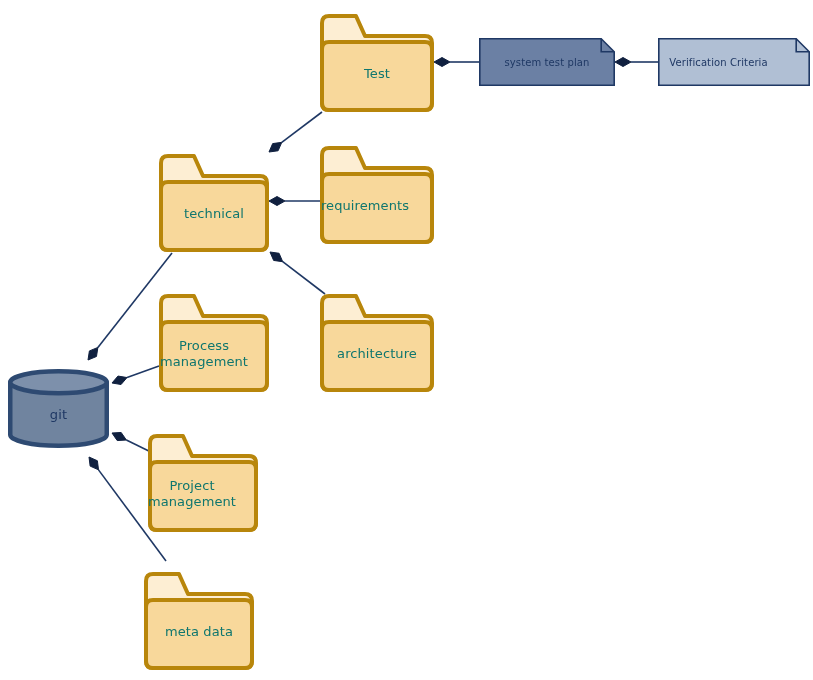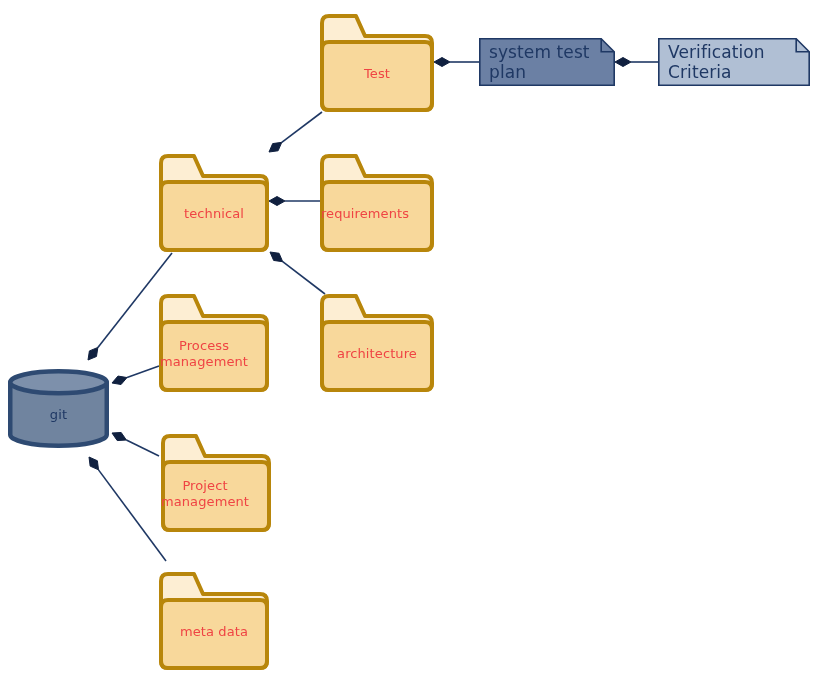--- a/index.html
+++ b/index.html
@@ -46,21 +46,21 @@
     left: 0;
     right: 0;
     top: 22px;
     bottom: 0;
     display: flex;
     align-items: center;
     justify-content: center;
     text-align: center;
     font-size: 13px;
     line-height: 1.25;
-    color: #ef4444;
+    color: #0f766e;
     letter-spacing: 0.1px;
     padding: 0 6px;
     box-sizing: border-box;
     white-space: pre-line;
   }
   
   .note .nbody {
     position: absolute;
     left: 0;
     top: 0;
@@ -69,21 +69,21 @@
   }
   .note .nlabel {
     position: absolute;
     left: 0;
     right: 0;
     top: 0;
     bottom: 0;
     display: flex;
     align-items: center;
     justify-content: center;
-    font-size: 17px;
+    font-size: 10px;
     color: #1f3864;
     letter-spacing: 0.1px;
     padding: 0 10px;
     box-sizing: border-box;
   }
   
   .db .dbody {
     position: absolute;
     left: 0;
     top: 0;
@@ -154,21 +154,21 @@
           </svg></div>
         <div class="flabel">Test</div>
       </div>
       <div class="node folder" style="left: 159px; top: 154px; width: 110px; height: 98px;">
         <div class="fbody"><svg width="110" height="98" viewBox="0 0 110 98">
             <path d="M 9 2 L 35 2 L 44 22 L 101 22 Q 108 22 108 29 L 108 89 Q 108 96 101 96 L 9 96 Q 2 96 2 89 L 2 9 Q 2 2 9 2 Z" fill="#fdeed3" stroke="#b8860b" stroke-width="4" stroke-linejoin="round"></path>
             <path d="M 9 28 L 101 28 Q 108 28 108 35 L 108 89 Q 108 96 101 96 L 9 96 Q 2 96 2 89 L 2 35 Q 2 28 9 28 Z" fill="#f8d89b" stroke="#b8860b" stroke-width="4" stroke-linejoin="round"></path>
           </svg></div>
         <div class="flabel">technical</div>
       </div>
-      <div class="node folder" style="left: 320px; top: 154px; width: 90px; height: 98px;">
+      <div class="node folder" style="left: 320px; top: 146px; width: 90px; height: 98px;">
         <div class="fbody"><svg width="114" height="98" viewBox="0 0 114 98">
             <path d="M 9 2 L 36 2 L 45 22 L 105 22 Q 112 22 112 29 L 112 89 Q 112 96 105 96 L 9 96 Q 2 96 2 89 L 2 9 Q 2 2 9 2 Z" fill="#fdeed3" stroke="#b8860b" stroke-width="4" stroke-linejoin="round"></path>
             <path d="M 9 28 L 105 28 Q 112 28 112 35 L 112 89 Q 112 96 105 96 L 9 96 Q 2 96 2 89 L 2 35 Q 2 28 9 28 Z" fill="#f8d89b" stroke="#b8860b" stroke-width="4" stroke-linejoin="round"></path>
           </svg></div>
         <div class="flabel">requirements</div>
       </div>
       <div class="node folder" style="left: 159px; top: 294px; width: 90px; height: 98px;">
         <div class="fbody"><svg width="110" height="98" viewBox="0 0 110 98">
             <path d="M 9 2 L 35 2 L 44 22 L 101 22 Q 108 22 108 29 L 108 89 Q 108 96 101 96 L 9 96 Q 2 96 2 89 L 2 9 Q 2 2 9 2 Z" fill="#fdeed3" stroke="#b8860b" stroke-width="4" stroke-linejoin="round"></path>
             <path d="M 9 28 L 101 28 Q 108 28 108 35 L 108 89 Q 108 96 101 96 L 9 96 Q 2 96 2 89 L 2 35 Q 2 28 9 28 Z" fill="#f8d89b" stroke="#b8860b" stroke-width="4" stroke-linejoin="round"></path>
@@ -176,29 +176,29 @@
         <div class="flabel">Process
 management</div>
       </div>
       <div class="node folder" style="left: 320px; top: 294px; width: 114px; height: 98px; padding-left: 25px;">
         <div class="fbody"><svg width="114" height="98" viewBox="0 0 114 98">
             <path d="M 9 2 L 36 2 L 45 22 L 105 22 Q 112 22 112 29 L 112 89 Q 112 96 105 96 L 9 96 Q 2 96 2 89 L 2 9 Q 2 2 9 2 Z" fill="#fdeed3" stroke="#b8860b" stroke-width="4" stroke-linejoin="round"></path>
             <path d="M 9 28 L 105 28 Q 112 28 112 35 L 112 89 Q 112 96 105 96 L 9 96 Q 2 96 2 89 L 2 35 Q 2 28 9 28 Z" fill="#f8d89b" stroke="#b8860b" stroke-width="4" stroke-linejoin="round"></path>
           </svg></div>
         <div class="flabel">architecture</div>
       </div>
-      <div class="node folder" style="left: 161px; top: 434px; width: 88px; height: 98px;">
+      <div class="node folder" style="left: 148px; top: 434px; width: 88px; height: 98px;">
         <div class="fbody"><svg width="110" height="98" viewBox="0 0 110 98">
             <path d="M 9 2 L 35 2 L 44 22 L 101 22 Q 108 22 108 29 L 108 89 Q 108 96 101 96 L 9 96 Q 2 96 2 89 L 2 9 Q 2 2 9 2 Z" fill="#fdeed3" stroke="#b8860b" stroke-width="4" stroke-linejoin="round"></path>
             <path d="M 9 28 L 101 28 Q 108 28 108 35 L 108 89 Q 108 96 101 96 L 9 96 Q 2 96 2 89 L 2 35 Q 2 28 9 28 Z" fill="#f8d89b" stroke="#b8860b" stroke-width="4" stroke-linejoin="round"></path>
           </svg></div>
         <div class="flabel">Project
 management</div>
       </div>
-      <div class="node folder" style="left: 159px; top: 572px; width: 110px; height: 98px;">
+      <div class="node folder" style="left: 144px; top: 572px; width: 110px; height: 98px;">
         <div class="fbody"><svg width="110" height="98" viewBox="0 0 110 98">
             <path d="M 9 2 L 35 2 L 44 22 L 101 22 Q 108 22 108 29 L 108 89 Q 108 96 101 96 L 9 96 Q 2 96 2 89 L 2 9 Q 2 2 9 2 Z" fill="#fdeed3" stroke="#b8860b" stroke-width="4" stroke-linejoin="round"></path>
             <path d="M 9 28 L 101 28 Q 108 28 108 35 L 108 89 Q 108 96 101 96 L 9 96 Q 2 96 2 89 L 2 35 Q 2 28 9 28 Z" fill="#f8d89b" stroke="#b8860b" stroke-width="4" stroke-linejoin="round"></path>
           </svg></div>
         <div class="flabel">meta data</div>
       </div>
       <div class="node db" style="left: 8px; top: 369px; width: 101px; height: 79px;">
         <div class="dbody"><svg width="101" height="79" viewBox="0 0 101 79">
             <path d="M 2.25 13.25 L 2.25 65.75 A 48.25 11 0 0 0 98.75 65.75 L 98.75 13.25 Z" fill="#70849f" stroke="#2e4a72" stroke-width="4.5" stroke-linejoin="round"></path>
             <ellipse cx="50.5" cy="13.25" rx="48.25" ry="11" fill="#7d90ab" stroke="#2e4a72" stroke-width="4.5"></ellipse>

